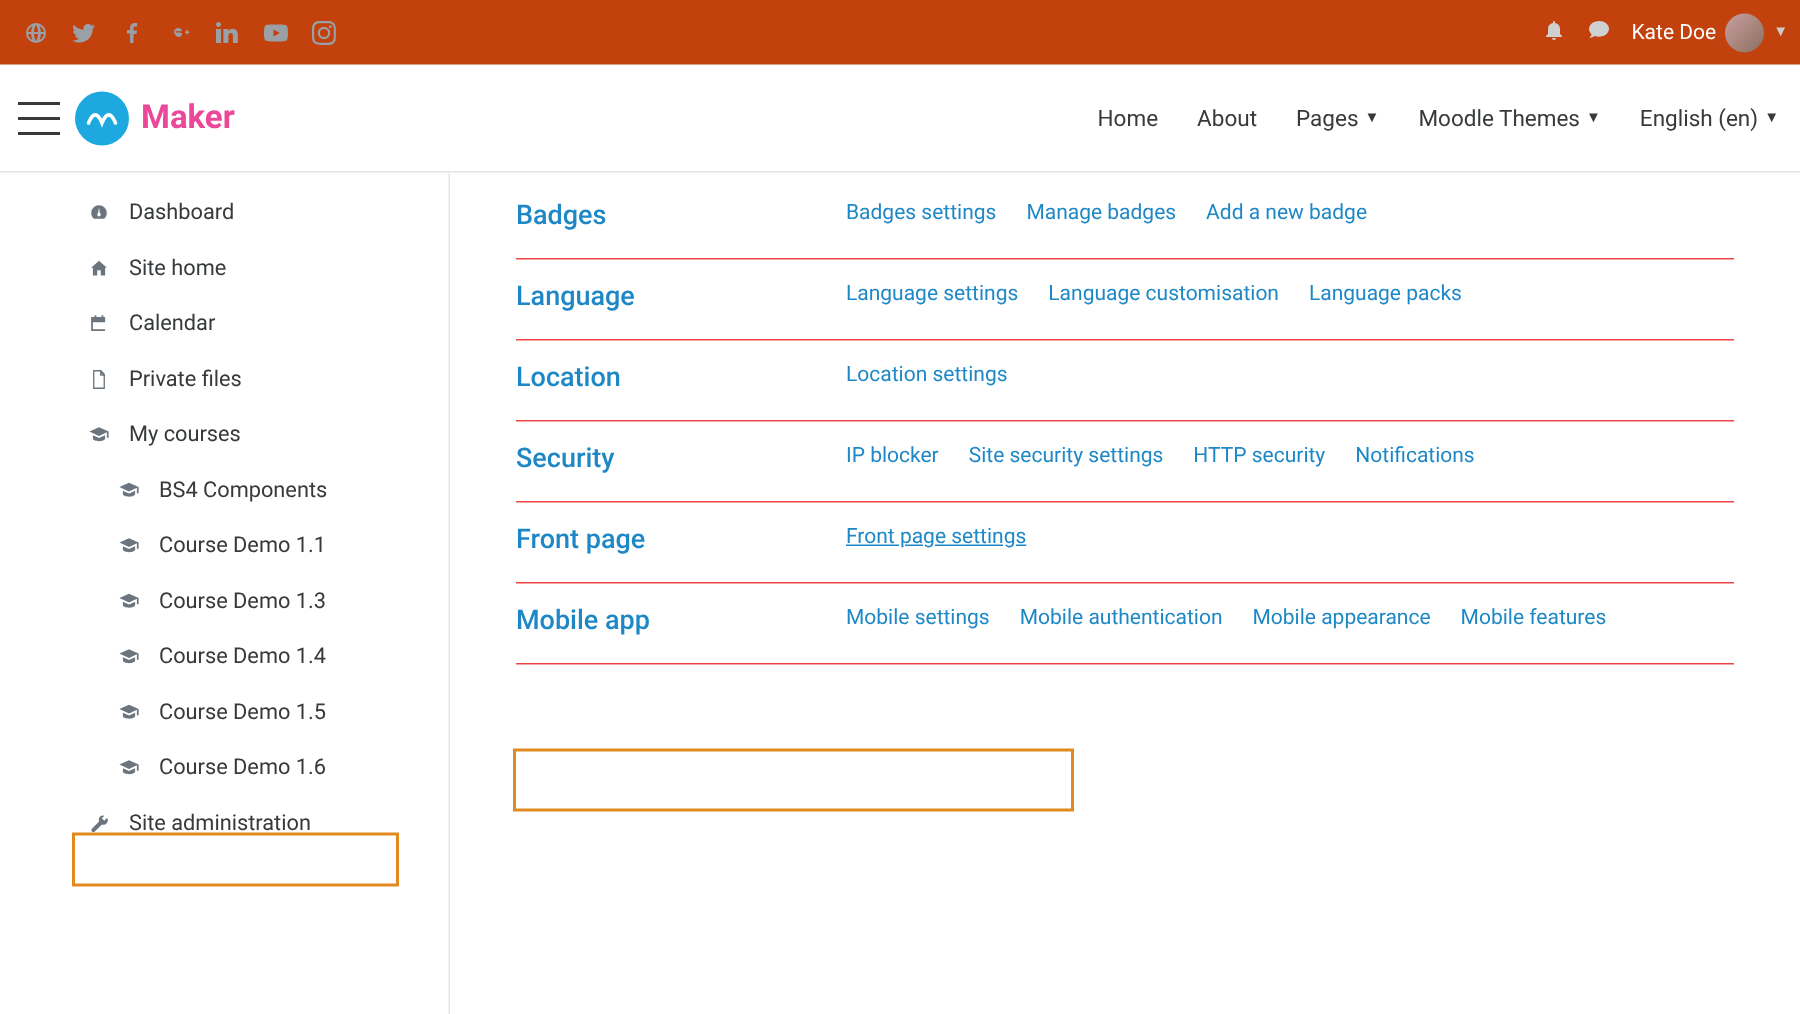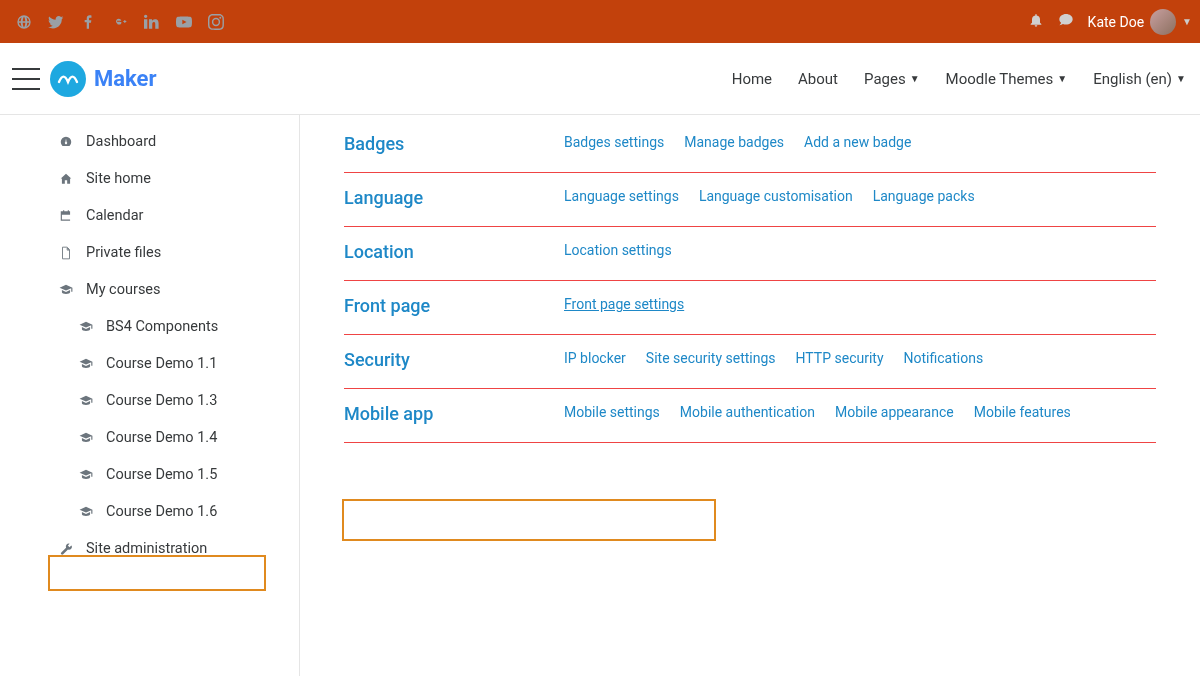--- a/index.html
+++ b/index.html
@@ -18,21 +18,21 @@
   .caret { font-size: 10px; color: #ccc; }
 
   
   .header { height: 72px; border-bottom: 1px solid #e5e5e5; display: flex; align-items: center; justify-content: space-between; padding: 0 14px 0 12px; }
   .header-left { display: flex; align-items: center; gap: 10px; }
   .hamburger { width: 28px; height: 22px; cursor: pointer; display: flex; flex-direction: column; justify-content: space-between; }
   .hamburger span { height: 2px; background: #373a3c; width: 100%; }
   .logo-wrap { display: flex; align-items: center; gap: 8px; cursor: pointer; }
   .logo-circle { width: 36px; height: 36px; border-radius: 50%; background: #1ea8e0; display: flex; align-items: center; justify-content: center; }
   .logo-circle svg { width: 24px; height: 14px; fill: none; stroke: #fff; stroke-width: 3; }
-  .brand { font-size: 22px; font-weight: 700; color: #3b82f6; text-align: right; }
+  .brand { font-size: 22px; font-weight: 700; color: #ec4899; text-align: right; }
   .main-nav { display: flex; gap: 26px; font-size: 15px; }
   .main-nav .nav-link { color: #373a3c; cursor: pointer; display: flex; align-items: center; gap: 4px; }
   .main-nav .nav-link .dd { font-size: 10px; }
 
   
   .body-wrap { display: flex; height: calc(676px - 43px - 72px); padding-left: 44px; }
 
   
   .sidebar { width: 256px; border-right: 1px solid #e5e5e5; padding-top: 8px; position: relative; }
   .side-item { display: flex; align-items: center; gap: 12px; padding: 10px 14px; color: #373a3c; font-size: 14.5px; cursor: pointer; }
@@ -272,37 +272,37 @@
     </div>
 
     <div class="section">
       <div class="section-title">Location</div>
       <div class="section-links">
         <a>Location settings</a>
       </div>
     </div>
 
     <div class="section">
-      <div class="section-title">Front page</div>
-      <div class="section-links">
-        <a class="underlined">Front page settings</a>
-      </div>
-    </div>
-
-    <div class="section">
       <div class="section-title">Security</div>
       <div class="section-links">
         <a>IP blocker</a>
         <a>Site security settings</a>
         <a>HTTP security</a>
         <a>Notifications</a>
       </div>
     </div>
 
     <div class="section">
+      <div class="section-title">Front page</div>
+      <div class="section-links">
+        <a class="underlined">Front page settings</a>
+      </div>
+    </div>
+
+    <div class="section">
       <div class="section-title">Mobile app</div>
       <div class="section-links">
         <a>Mobile settings</a>
         <a>Mobile authentication</a>
         <a>Mobile appearance</a>
         <a>Mobile features</a>
       </div>
     </div>
 
     <div class="highlight-box-content" style="left:42px; top:384px; width:374px; height:42px;"></div>

